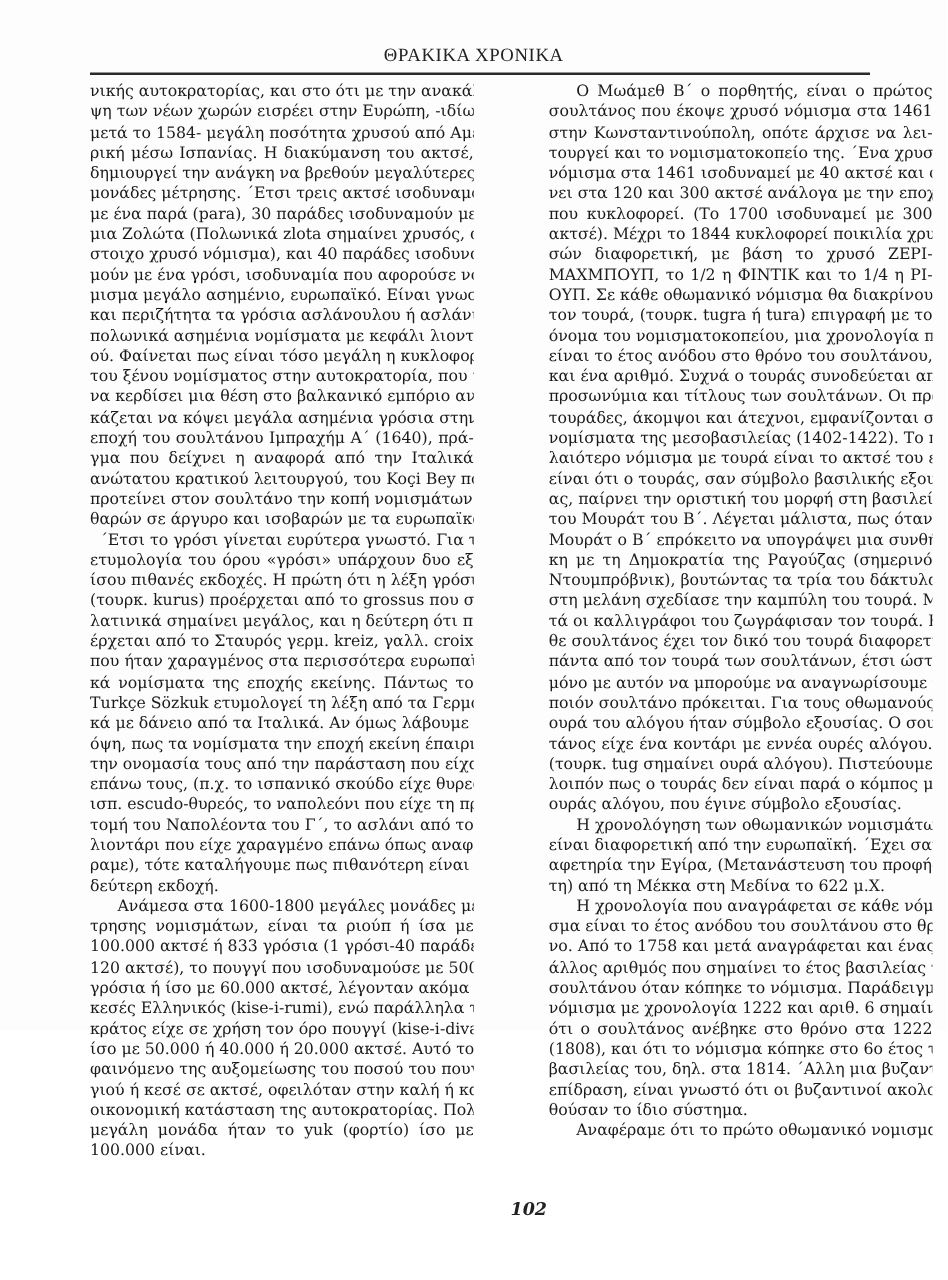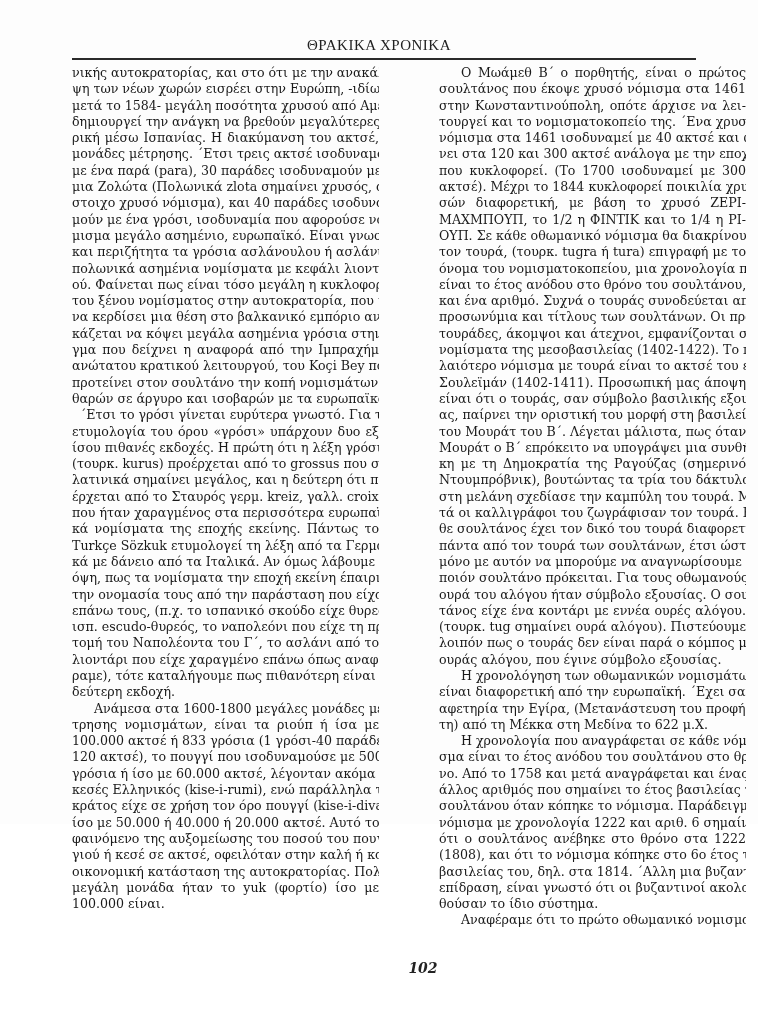--- a/index.html
+++ b/index.html
@@ -26,35 +26,36 @@
 
 <div class="page">
   <div class="running-head">ΘΡΑΚΙΚΑ ΧΡΟΝΙΚΑ</div>
   <div class="head-rule"></div>
 
   <div class="col left" id="col-left">
       <div>
         <span class="line">νικής αυτοκρατορίας, και στο ότι με την ανακάλυ-</span>
         <span class="line">ψη των νέων χωρών εισρέει στην Ευρώπη, -ιδίως</span>
         <span class="line">μετά το 1584- μεγάλη ποσότητα χρυσού από Αμε-</span>
+        <span class="line">ρική μέσω Ισπανίας. Η διακύμανση του ακτσέ,</span>
         <span class="line">δημιουργεί την ανάγκη να βρεθούν μεγαλύτερες</span>
-        <span class="line">ρική μέσω Ισπανίας. Η διακύμανση του ακτσέ,</span>
         <span class="line">μονάδες μέτρησης. ΄Ετσι τρεις ακτσέ ισοδυναμούν</span>
         <span class="line">με ένα παρά (para), 30 παράδες ισοδυναμούν με</span>
         <span class="line">μια Ζολώτα (Πολωνικά zlota σημαίνει χρυσός, αντί-</span>
         <span class="line">στοιχο χρυσό νόμισμα), και 40 παράδες ισοδυνα-</span>
         <span class="line">μούν με ένα γρόσι, ισοδυναμία που αφορούσε νό-</span>
         <span class="line">μισμα μεγάλο ασημένιο, ευρωπαϊκό. Είναι γνωστά</span>
         <span class="line">και περιζήτητα τα γρόσια ασλάνουλου ή ασλάνια,</span>
         <span class="line">πολωνικά ασημένια νομίσματα με κεφάλι λιονταρι-</span>
         <span class="line">ού. Φαίνεται πως είναι τόσο μεγάλη η κυκλοφορία</span>
         <span class="line">του ξένου νομίσματος στην αυτοκρατορία, που για</span>
         <span class="line">να κερδίσει μια θέση στο βαλκανικό εμπόριο αναγ-</span>
         <span class="line">κάζεται να κόψει μεγάλα ασημένια γρόσια στην</span>
-        <span class="line">γμα που δείχνει η αναφορά από την Ιμπραχήμ</span>
+        <span class="line">εποχή του σουλτάνου Ιμπραχήμ Α΄ (1640), πρά-</span>
+        <span class="line">γμα που δείχνει η αναφορά από την Ιταλικά</span>
         <span class="line">ανώτατου κρατικού λειτουργού, του Koçi Bey που</span>
         <span class="line">προτείνει στον σουλτάνο την κοπή νομισμάτων κα-</span>
         <span class="line last">θαρών σε άργυρο και ισοβαρών με τα ευρωπαϊκά.</span>
       </div>
       <div>
         <span class="line indent-small">΄Ετσι το γρόσι γίνεται ευρύτερα γνωστό. Για την</span>
         <span class="line">ετυμολογία του όρου «γρόσι» υπάρχουν δυο εξ</span>
         <span class="line">ίσου πιθανές εκδοχές. Η πρώτη ότι η λέξη γρόσι</span>
         <span class="line">(τουρκ. kurus) προέρχεται από το grossus που στα</span>
         <span class="line">λατινικά σημαίνει μεγάλος, και η δεύτερη ότι προ-</span>
@@ -102,21 +103,20 @@
         <span class="line">ΜΑΧΜΠΟΥΠ, το 1/2 η ΦΙΝΤΙΚ και το 1/4 η ΡΙ-</span>
         <span class="line">ΟΥΠ. Σε κάθε οθωμανικό νόμισμα θα διακρίνουμε</span>
         <span class="line">τον τουρά, (τουρκ. tugra ή tura) επιγραφή με το</span>
         <span class="line">όνομα του νομισματοκοπείου, μια χρονολογία που</span>
         <span class="line">είναι το έτος ανόδου στο θρόνο του σουλτάνου,</span>
         <span class="line">και ένα αριθμό. Συχνά ο τουράς συνοδεύεται από</span>
         <span class="line">προσωνύμια και τίτλους των σουλτάνων. Οι πρώτοι</span>
         <span class="line">τουράδες, άκομψοι και άτεχνοι, εμφανίζονται στα</span>
         <span class="line">νομίσματα της μεσοβασιλείας (1402-1422). Το πα-</span>
         <span class="line">λαιότερο νόμισμα με τουρά είναι το ακτσέ του εμίρ</span>
-        <span class="line">Σουλεϊμάν (1402-1411). Προσωπική μας άποψη</span>
         <span class="line">είναι ότι ο τουράς, σαν σύμβολο βασιλικής εξουσί-</span>
         <span class="line">ας, παίρνει την οριστική του μορφή στη βασιλεία</span>
         <span class="line">του Μουράτ του Β΄. Λέγεται μάλιστα, πως όταν ο</span>
         <span class="line">Μουράτ ο Β΄ επρόκειτο να υπογράψει μια συνθή-</span>
         <span class="line">κη με τη Δημοκρατία της Ραγούζας (σημερινό</span>
         <span class="line">Ντουμπρόβνικ), βουτώντας τα τρία του δάκτυλα</span>
         <span class="line">στη μελάνη σχεδίασε την καμπύλη του τουρά. Με-</span>
         <span class="line">τά οι καλλιγράφοι του ζωγράφισαν τον τουρά. Κά-</span>
         <span class="line">θε σουλτάνος έχει τον δικό του τουρά διαφορετικό</span>
         <span class="line">πάντα από τον τουρά των σουλτάνων, έτσι ώστε</span>

